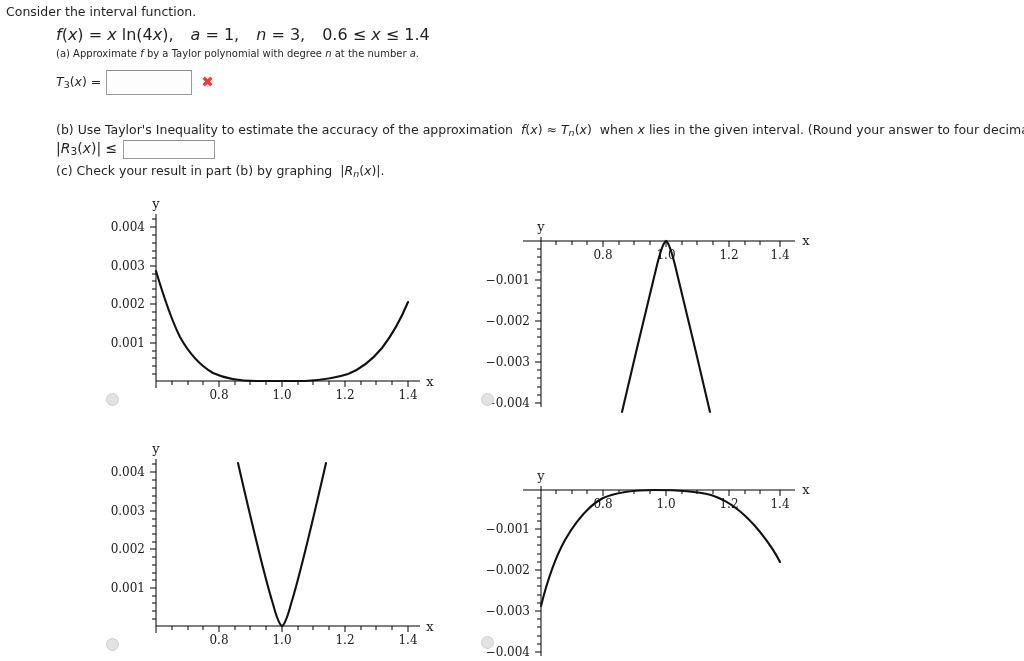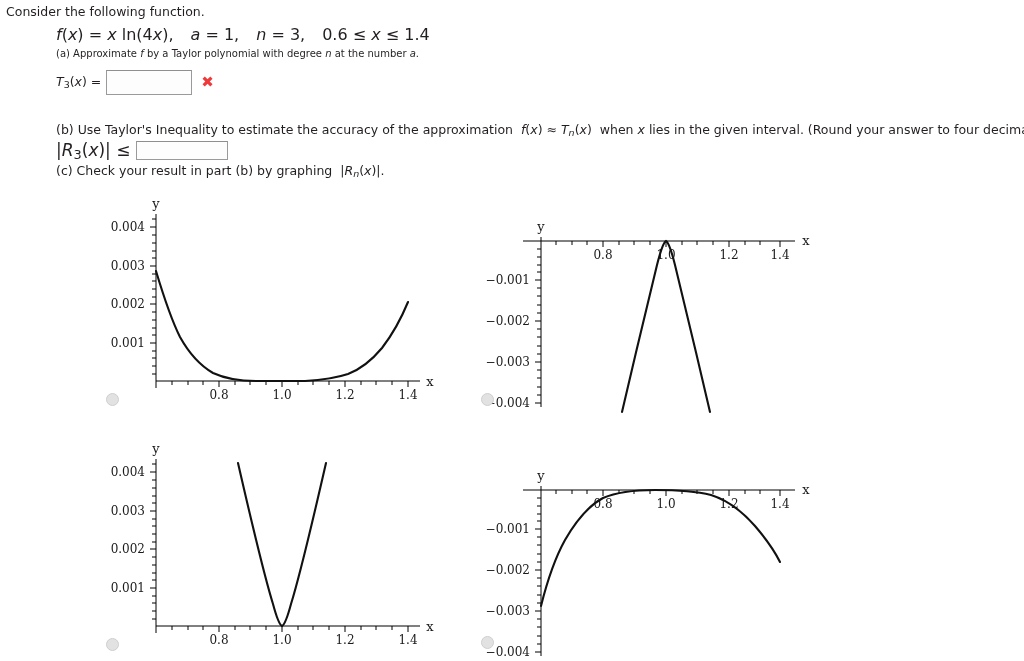--- a/index.html
+++ b/index.html
@@ -78,21 +78,21 @@
     line-height: 1;
     user-select: none;
   }
 
   
   #answer-row-b {
     left: 56px; top: 140px;
     display: flex;
     align-items: center;
   }
-  #r3-label { font-size: 17px; margin-right: 6px; white-space: nowrap; }
+  #r3-label { font-size: 14px; margin-right: 6px; white-space: nowrap; }
   #r3-input { width: 92px; height: 19px; }
 
   
   .chart-block { position: absolute; }
   .radio-dot {
     position: absolute;
     width: 13px; height: 13px;
     border-radius: 50%;
     background: #e2e2e2;
     border: 1px solid #cfcfcf;
@@ -112,21 +112,21 @@
   .axis-name {
     font-family: "DejaVu Serif", "Liberation Serif", serif;
     font-size: 13px;
     fill: #1a1a1a;
     font-style: normal;
   }
 </style>
 </head>
 <body>
 
-<div class="abs" id="prompt-intro">Consider the following function.</div>
+<div class="abs" id="prompt-intro">Consider the interval function.</div>
 
 <div class="abs" id="function-line">
   <span class="nb"><span class="mvar">f</span>(<span class="mvar">x</span>) = <span class="mvar">x</span> ln(4<span class="mvar">x</span>),</span><span class="gap-m"></span><span class="nb"><span class="mvar">a</span> = 1,</span><span class="gap-m"></span><span class="nb"><span class="mvar">n</span> = 3,</span><span class="gap-m"></span><span class="nb">0.6 ≤ <span class="mvar">x</span> ≤ 1.4</span>
 </div>
 
 <div class="abs" id="part-a-text">(a) Approximate <span class="mvar">f</span> by a Taylor polynomial with degree <span class="mvar">n</span> at the number <span class="mvar">a</span>.</div>
 
 <div class="abs" id="answer-row-a">
   <span id="t3-label"><span class="mvar">T</span><span class="sub">3</span>(<span class="mvar">x</span>) =</span>
   <input class="answer-input" id="t3-input" type="text" value="" style="">

